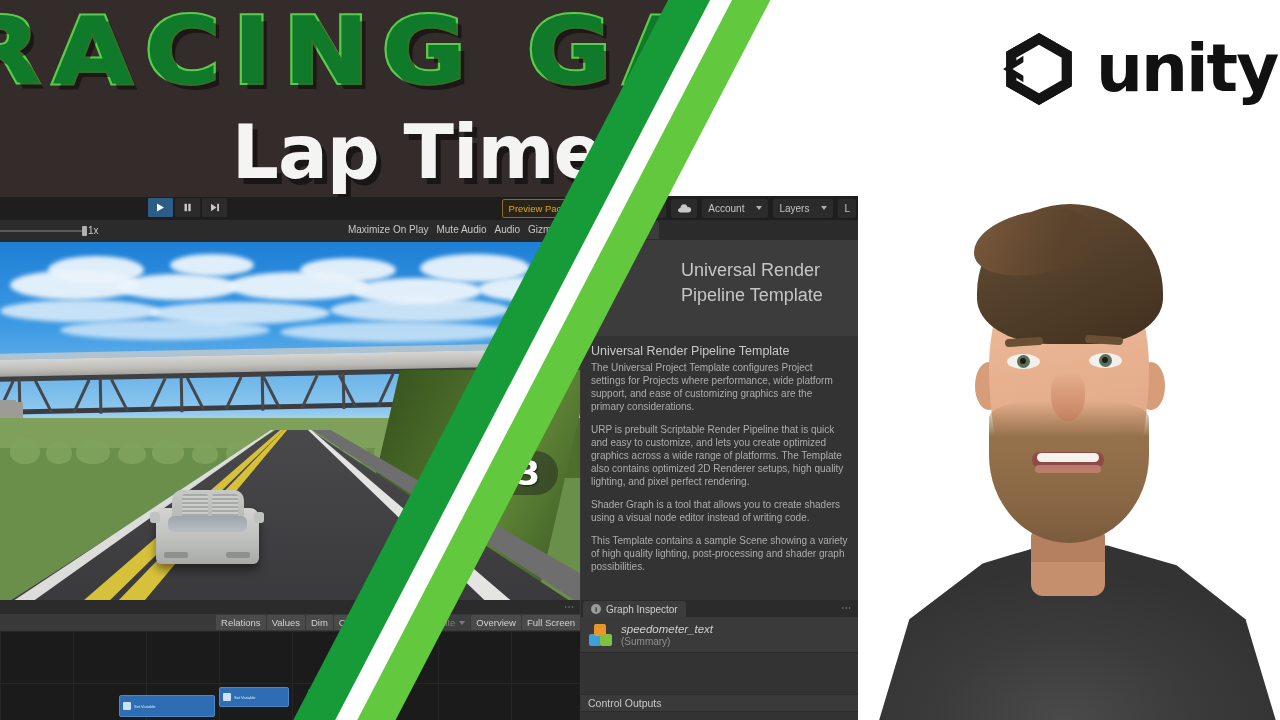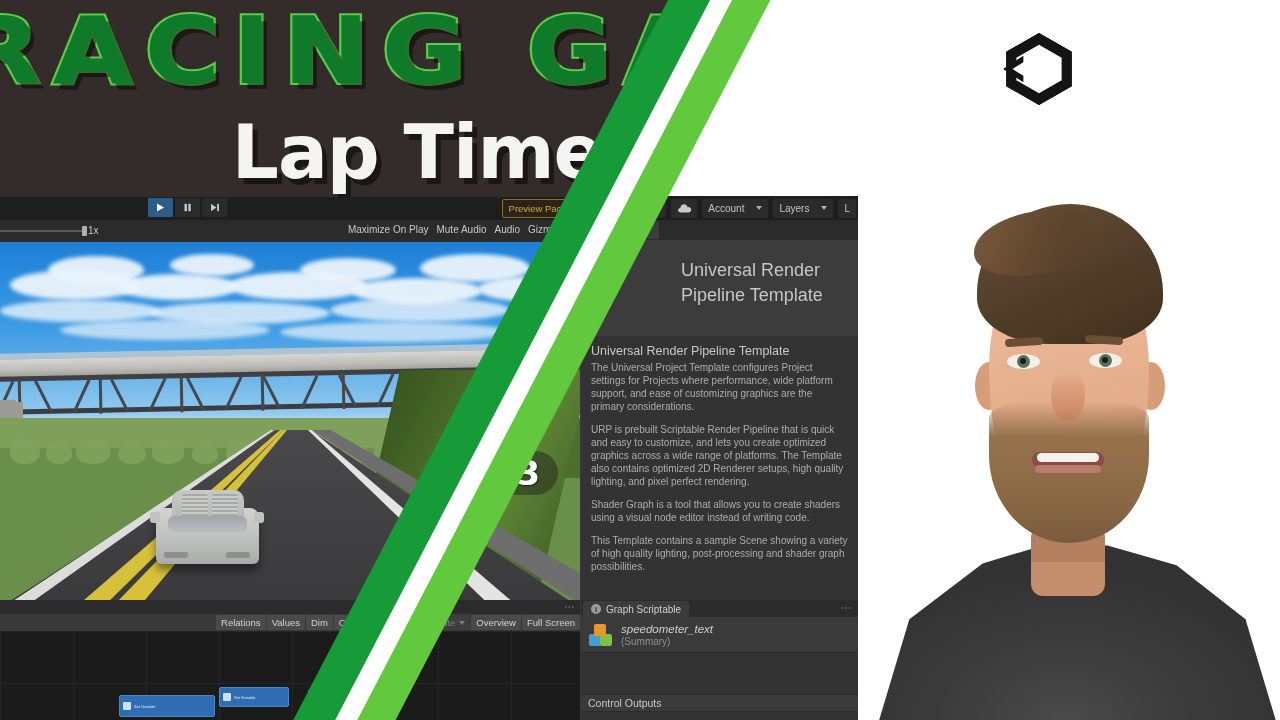--- a/index.html
+++ b/index.html
@@ -498,21 +498,21 @@
           <span class="gnode-ico"></span>
           <span class="gnode-txt">Text</span>
         </div>
       </div>
     </div>
 
     <div class="ginspector">
       <div class="gi-tabrow">
         <div class="gi-tab">
           <span class="info-dot">i</span>
-          <span>Graph Scriptable</span>
+          <span>Graph Inspector</span>
         </div>
         <div class="gi-kebab kebab-v">⋮</div>
       </div>
       <div class="gi-head">
         <div class="cubes">
           <div class="cube" style="left:0px;top:11px;background:#3FA0D8;"></div>
           <div class="cube" style="left:11px;top:11px;background:#7FC242;"></div>
           <div class="cube" style="left:5px;top:1px;background:#E8952C;"></div>
         </div>
         <div>
@@ -565,15 +565,16 @@
                M50 18 L20 35 L20 65 L50 82 L80 65 L80 35 Z" fill="#141414" fill-rule="evenodd"></path>
       <path d="M50 4 L92 28 L79 35.5 L50 18.8 Z" fill="#141414"></path>
       <path d="M8 28 L50 4 L50 18.8 L21 35.5 Z" fill="#141414"></path>
       <path d="M8 72 L8 28 L21 35.5 L21 64.5 Z" fill="#141414"></path>
       <path d="M50 96 L8 72 L21 64.5 L50 81.2 Z" fill="#141414"></path>
       <path d="M92 72 L50 96 L50 81.2 L79 64.5 Z" fill="#141414"></path>
       <path d="M92 28 L92 72 L79 64.5 L79 35.5 Z" fill="#141414"></path>
       <path d="M4 50 L30 33 L30 67 Z" fill="#141414"></path>
       <path d="M16 50 L32 40 L32 60 Z" fill="#FFFFFF"></path>
     </svg>
+    <div class="unity-word">unity</div>
   </div>
 
 </div>
 
 </body></html>

